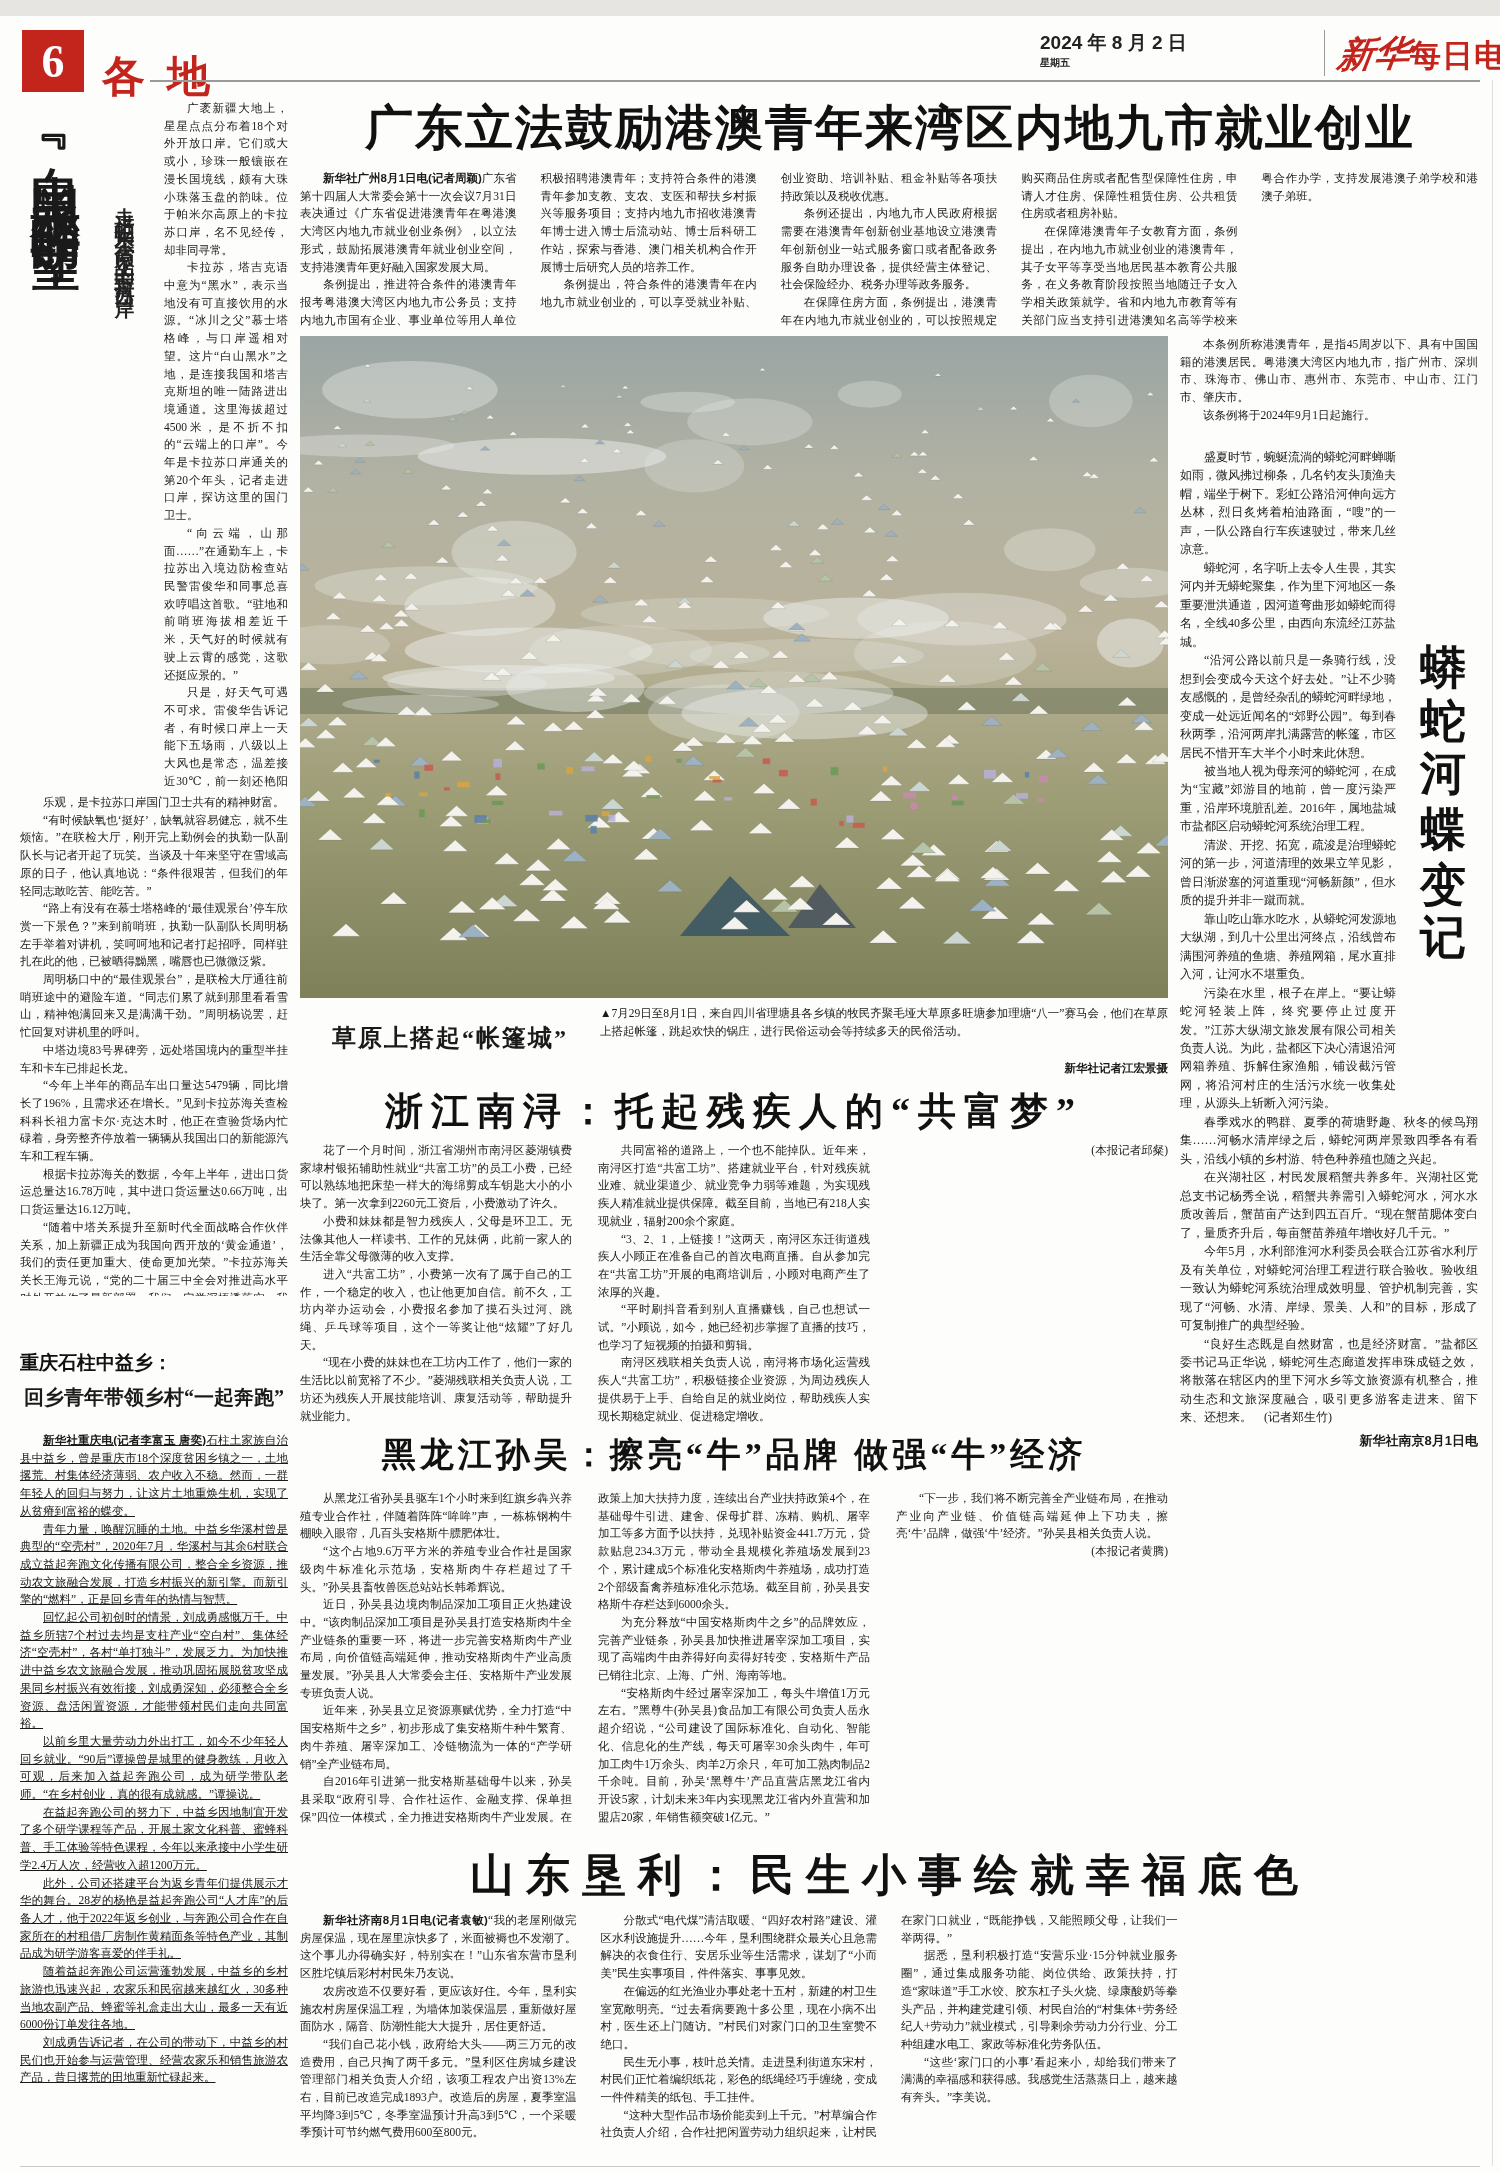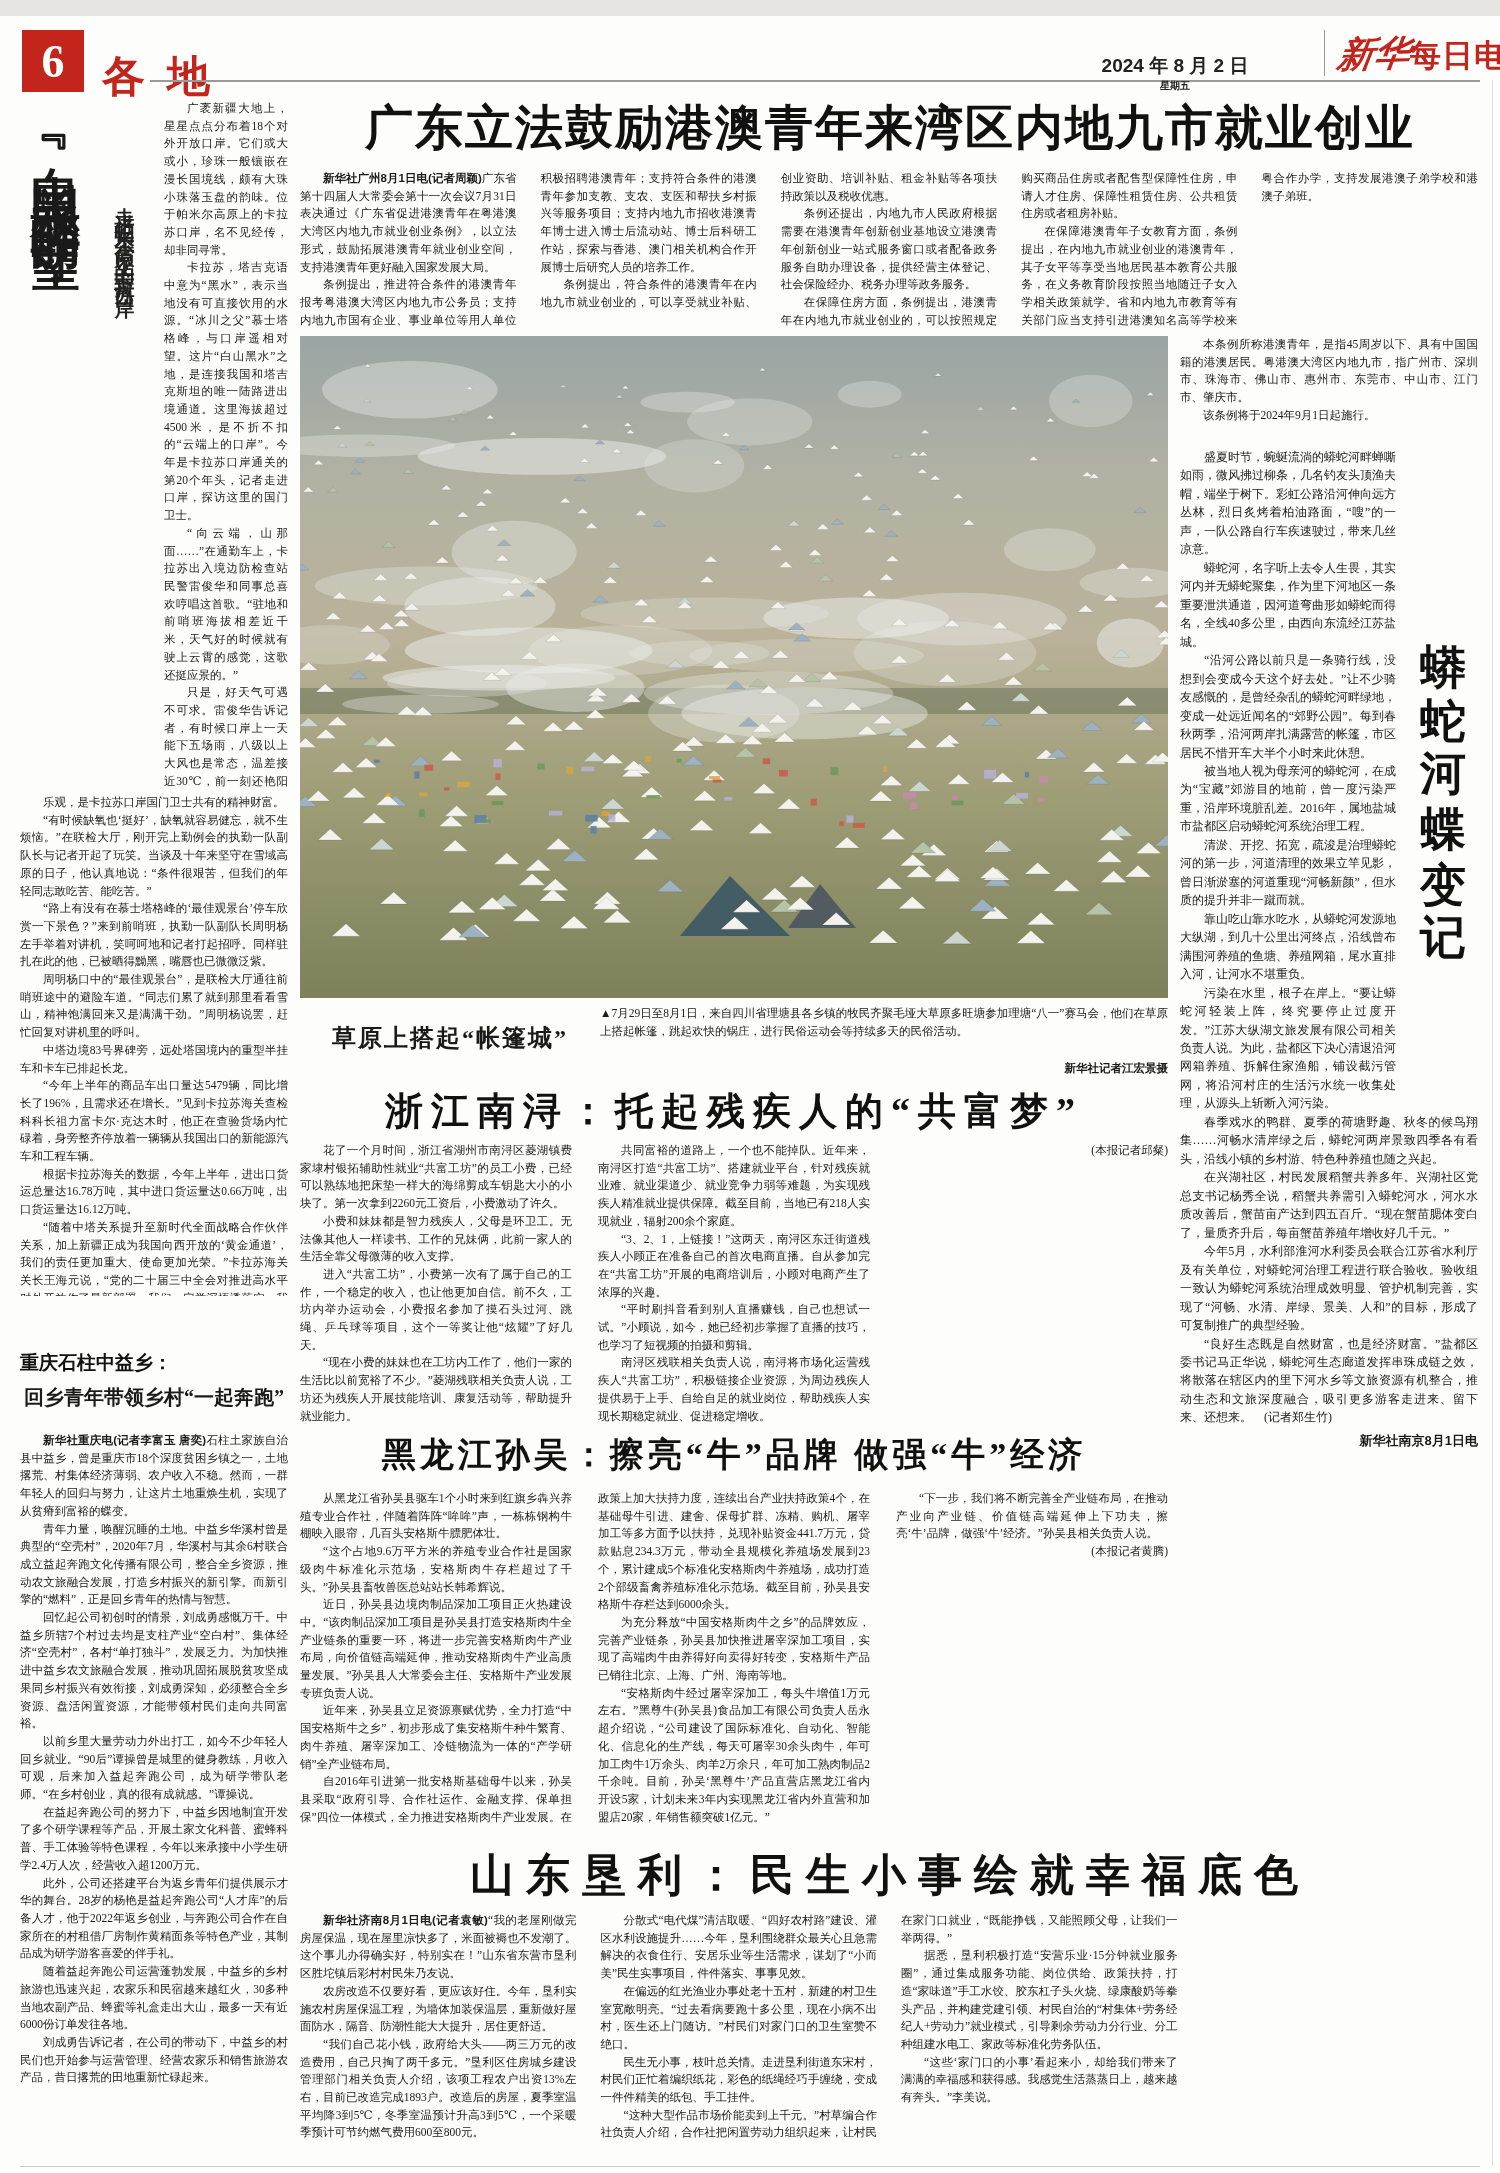--- a/index.html
+++ b/index.html
@@ -4,21 +4,21 @@
 <style>
   html,body{margin:0;padding:0;background:#e9e8e4;}
   #page{position:relative;width:1500px;height:2173px;background:#fdfdfb;margin:0 auto;overflow:hidden;
         font-family:"Liberation Serif","DejaVu Serif",serif;color:#1a1a1a;}
   .abs{position:absolute;}
   
   .pageno-box{background:#c3241c;color:#fff;width:62px;height:62px;display:flex;align-items:center;justify-content:center;
               font-size:46px;font-weight:bold;}
   .section-name{color:#c3241c;font-size:43px;font-weight:bold;letter-spacing:22px;font-family:"Liberation Serif",serif;}
   .header-rule{height:2px;background:#9a9a96;}
-  .date-block{text-align:center;font-family:"Liberation Sans","DejaVu Sans",sans-serif;font-weight:bold;color:#222;margin-top:23px;}
+  .date-block{text-align:left;font-family:"Liberation Sans","DejaVu Sans",sans-serif;font-weight:bold;color:#222;}
   .date-line1{font-size:19px;}
   .date-line2{font-size:10px;}
   .vsep{width:1px;background:#999;}
   .masthead{color:#c3241c;white-space:nowrap;}
   .masthead .m1{display:inline-block;font-size:36px;font-weight:bold;font-style:italic;transform:skewX(-10deg) rotate(-2deg);}
   .masthead .m2{font-size:31px;font-weight:bold;letter-spacing:1px;}
   
   .bt{font-size:11.5px;line-height:1.54;text-align:justify;overflow:hidden;}
   .bt p{margin:0;text-indent:2em;}
   .dl{font-family:"Liberation Sans","DejaVu Sans",sans-serif;font-weight:bold;}
@@ -82,21 +82,21 @@
     <p>周明杨口中的“最佳观景台”，是联检大厅通往前哨班途中的避险车道。“同志们累了就到那里看看雪山，精神饱满回来又是满满干劲。”周明杨说罢，赶忙回复对讲机里的呼叫。</p>
     <p>中塔边境83号界碑旁，远处塔国境内的重型半挂车和卡车已排起长龙。</p>
     <p>“今年上半年的商品车出口量达5479辆，同比增长了196%，且需求还在增长。”见到卡拉苏海关查检科科长祖力富卡尔·克达木时，他正在查验货场内忙碌着，身旁整齐停放着一辆辆从我国出口的新能源汽车和工程车辆。</p>
     <p>根据卡拉苏海关的数据，今年上半年，进出口货运总量达16.78万吨，其中进口货运量达0.66万吨，出口货运量达16.12万吨。</p>
     <p>“随着中塔关系提升至新时代全面战略合作伙伴关系，加上新疆正成为我国向西开放的‘黄金通道’，我们的责任更加重大、使命更加光荣。”卡拉苏海关关长王海元说，“党的二十届三中全会对推进高水平对外开放作了最新部署，我们一定学深悟透落实。我们关简称‘卡关’，但‘卡关’一点儿也不能卡，必须要通畅。”</p>
 
   </div>
 
   <div class="abs kicker" style="left:20px;top:1350px;">重庆石柱中益乡：</div>
   <div class="abs hl-shizhu" style="left:20px;top:1384px;width:268px;text-align:center;">回乡青年带领乡村“一起奔跑”</div>
-  <div class="abs bt" style="left:20px;top:1432px;width:268px;height:726px;">
+  <div class="abs bt" style="left:20px;top:1432px;width:268px;height:726px;text-decoration:underline;">
     <p><strong class="dl">新华社重庆电(记者李富玉  唐奕)</strong><span>石柱土家族自治县中益乡，曾是重庆市18个深度贫困乡镇之一，土地撂荒、村集体经济薄弱、农户收入不稳。然而，一群年轻人的回归与努力，让这片土地重焕生机，实现了从贫瘠到富裕的蝶变。</span></p>
     <p>青年力量，唤醒沉睡的土地。中益乡华溪村曾是典型的“空壳村”，2020年7月，华溪村与其余6村联合成立益起奔跑文化传播有限公司，整合全乡资源，推动农文旅融合发展，打造乡村振兴的新引擎。而新引擎的“燃料”，正是回乡青年的热情与智慧。</p>
     <p>回忆起公司初创时的情景，刘成勇感慨万千。中益乡所辖7个村过去均是支柱产业“空白村”、集体经济“空壳村”，各村“单打独斗”，发展乏力。为加快推进中益乡农文旅融合发展，推动巩固拓展脱贫攻坚成果同乡村振兴有效衔接，刘成勇深知，必须整合全乡资源、盘活闲置资源，才能带领村民们走向共同富裕。</p>
     <p>以前乡里大量劳动力外出打工，如今不少年轻人回乡就业。“90后”谭操曾是城里的健身教练，月收入可观，后来加入益起奔跑公司，成为研学带队老师。“在乡村创业，真的很有成就感。”谭操说。</p>
     <p>在益起奔跑公司的努力下，中益乡因地制宜开发了多个研学课程等产品，开展土家文化科普、蜜蜂科普、手工体验等特色课程，今年以来承接中小学生研学2.4万人次，经营收入超1200万元。</p>
     <p>此外，公司还搭建平台为返乡青年们提供展示才华的舞台。28岁的杨艳是益起奔跑公司“人才库”的后备人才，他于2022年返乡创业，与奔跑公司合作在自家所在的村租借厂房制作黄精面条等特色产业，其制品成为研学游客喜爱的伴手礼。</p>
     <p>随着益起奔跑公司运营蓬勃发展，中益乡的乡村旅游也迅速兴起，农家乐和民宿越来越红火，30多种当地农副产品、蜂蜜等礼盒走出大山，最多一天有近6000份订单发往各地。</p>
     <p>刘成勇告诉记者，在公司的带动下，中益乡的村民们也开始参与运营管理、经营农家乐和销售旅游农产品，昔日撂荒的田地重新忙碌起来。</p>
 
   </div>

